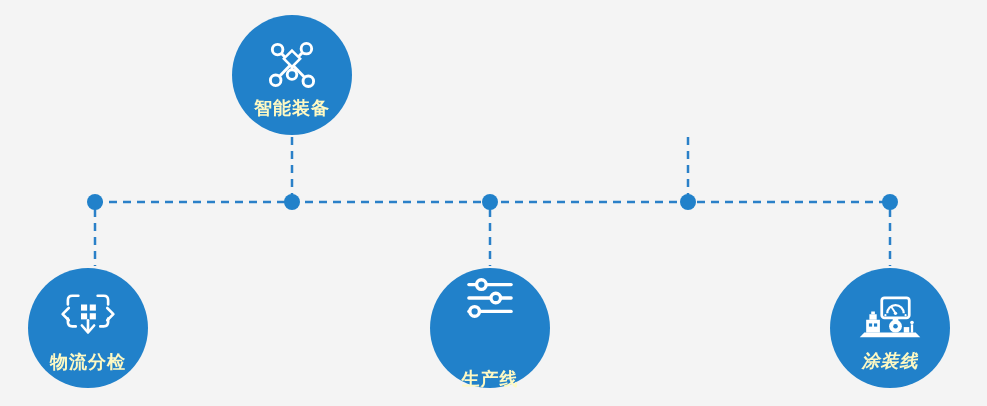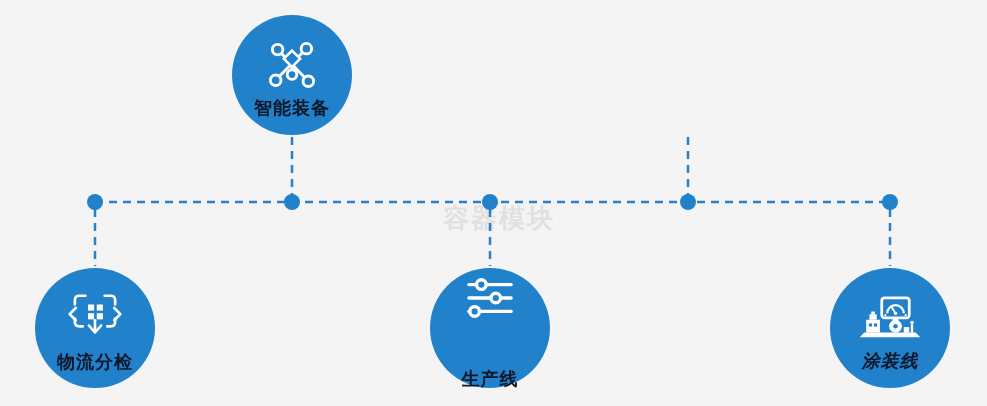--- a/index.html
+++ b/index.html
@@ -40,39 +40,38 @@
     padding-top:4px;
     box-sizing:border-box;
     z-index:3;
     cursor:pointer;
   }
   .node .icon{
     display:flex;align-items:center;justify-content:center;
     height:52px;
   }
   .node .label{
-    color:#0f172a;
+    color:#fef9c3;
     font-size:18px;
     font-weight:bold;
     letter-spacing:1px;
     white-space:nowrap;
     line-height:1;
   }
   .node-smart-equipment   {left:232px; top:15px;}
   .node-vertical-warehouse{left:628px; top:15px;}
-  .node-logistics-sorting {left:35px;  top:268px;gap:12px;}
+  .node-logistics-sorting {left:28px;  top:268px;gap:12px;}
   .node-production-line   {left:430px; top:268px;justify-content:space-between;}
   .node-painting-line     {left:830px; top:268px;font-style:italic;}
 </style>
 </head>
 <body>
 
 <div class="canvas">
 
-  <div class="watermark">容器模块</div>
 
   <svg class="connectors" width="987" height="406" viewBox="0 0 987 406">
     <g stroke="#2a80c8" stroke-width="2.5" stroke-dasharray="8,6" fill="none">
       <line x1="95" y1="202" x2="890" y2="202"></line>
       <line x1="292" y1="137" x2="292" y2="195"></line>
       <line x1="688" y1="137" x2="688" y2="195"></line>
       <line x1="95" y1="209" x2="95" y2="266"></line>
       <line x1="490" y1="209" x2="490" y2="266"></line>
       <line x1="890" y1="209" x2="890" y2="266"></line>
     </g>

